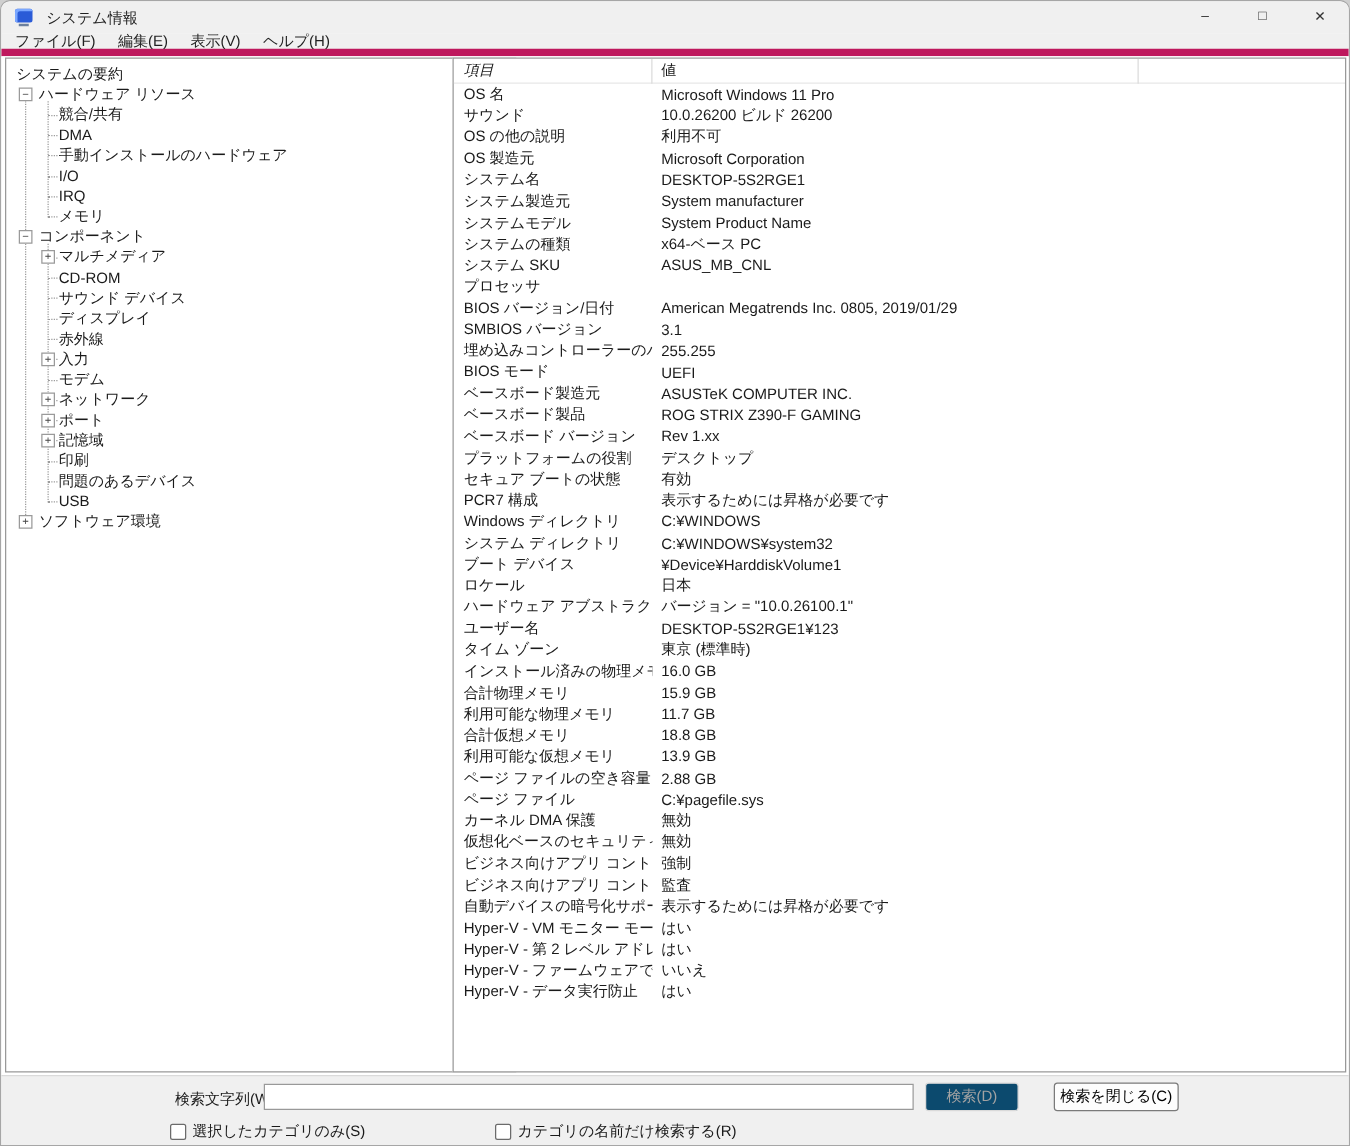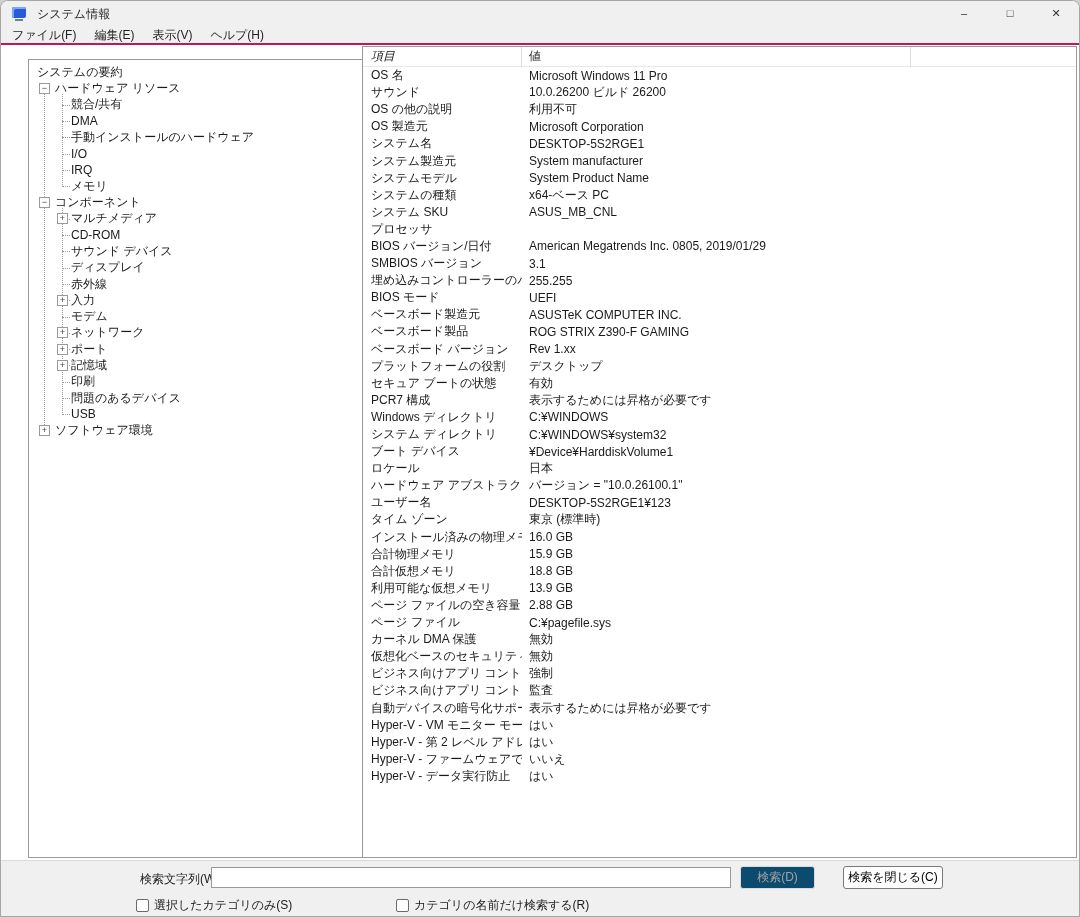--- a/index.html
+++ b/index.html
@@ -11,26 +11,26 @@
   .titlebar { height:26px; background:#f0f0f0; display:flex; align-items:center; }
   .app-icon { position:relative; width:16px; height:14px; margin:0 9px 0 11px; flex:none; }
   .app-icon .screen { position:absolute; left:0; top:0; width:14px; height:11px; background:#2a5bd7; border-radius:2px; box-shadow:inset 2px 2px 0 #7aa7ff; }
   .app-icon .base { position:absolute; left:3px; bottom:0; width:8px; height:2px; background:#6b7f9e; }
   .title-text { font-size:12px; color:#1f1f1f; }
   .win-controls { margin-left:auto; display:flex; height:26px; }
   .win-btn { width:46px; height:26px; display:flex; align-items:center; justify-content:center; font-size:11px; color:#333; }
   .win-btn span { transform:translateY(-1px); }
 
   
-  .menubar { height:18px; background:#f0f0f0; display:flex; align-items:center; border-bottom:2px solid #be185d; padding-left:2px; }
+  .menubar { height:18px; background:#f0f0f0; display:flex; align-items:center; border-bottom:6px solid #be185d; padding-left:2px; }
   .menu-item { padding:0 9px; height:18px; display:flex; align-items:center; color:#1f1f1f; }
 
   
   .main { position:relative; height:815px; background:#fff; }
-  .tree-panel { position:absolute; left:3px; top:14px; width:409px; bottom:2px; border:1px solid #999; background:#fff; overflow:hidden;margin-left:24px; }
+  .tree-panel { position:absolute; left:3px; top:1px; width:409px; bottom:2px; border:1px solid #999; background:#fff; overflow:hidden; }
   .list-panel { position:absolute; left:361px; top:1px; right:2px; bottom:2px; border:1px solid #999; background:#fff; overflow:hidden; }
 
   
   .tree { position:relative; padding-top:4px; }
   .vline { position:absolute; width:0; border-left:1px dotted #9c9c9c; }
   .vl-trunk { left:15px; top:25px; height:344px; }
   .vl-grp-a { left:33px; top:34px; height:93px; }
   .vl-grp-b { left:33px; top:148px; height:207px; }
   .tree-row { position:relative; height:16.3px; display:flex; align-items:center; white-space:nowrap; }
   .tree-row[data-level="2"]::before { content:""; position:absolute; left:33px; top:50%; width:8px; border-top:1px dotted #9c9c9c; }
@@ -370,20 +370,24 @@
           <div class="lv-row">
             <span class="lv-item">インストール済みの物理メモリ (RAM)</span>
             <span class="lv-value">16.0 GB</span>
           </div>
 
           <div class="lv-row">
             <span class="lv-item">合計物理メモリ</span>
             <span class="lv-value">15.9 GB</span>
           </div>
 
+          <div class="lv-row">
+            <span class="lv-item">利用可能な物理メモリ</span>
+            <span class="lv-value">11.7 GB</span>
+          </div>
 
           <div class="lv-row">
             <span class="lv-item">合計仮想メモリ</span>
             <span class="lv-value">18.8 GB</span>
           </div>
 
           <div class="lv-row">
             <span class="lv-item">利用可能な仮想メモリ</span>
             <span class="lv-value">13.9 GB</span>
           </div>

